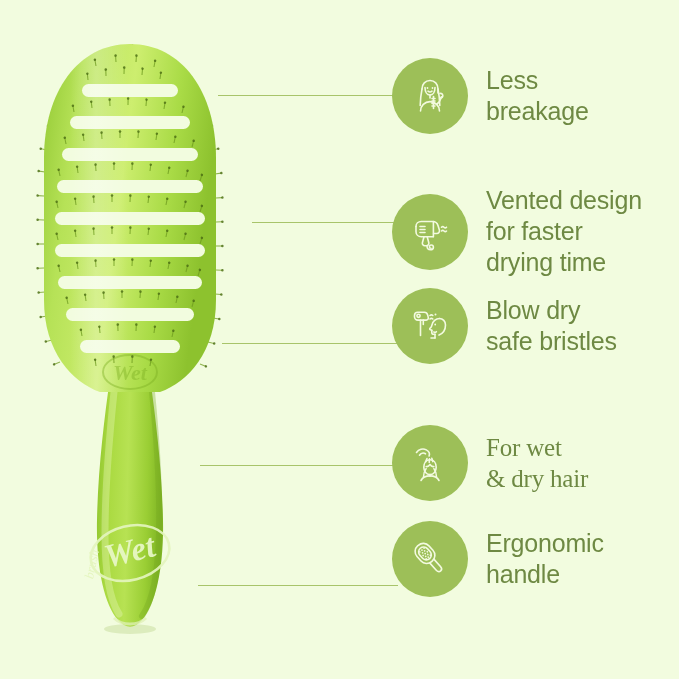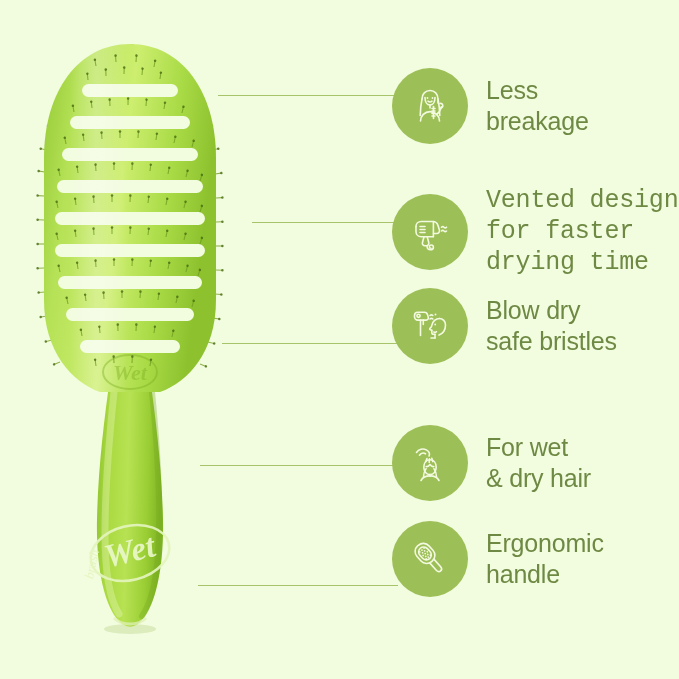--- a/index.html
+++ b/index.html
@@ -42,24 +42,24 @@
   .c5 { left: 198px; top: 585px; width: 200px; }
 
   
   .feature {
     position: absolute;
     left: 392px;
     display: flex;
     align-items: center;
     gap: 18px;
   }
-  .f1 { top: 68px;  }
-  .f2 { top: 185px; font-family: Liberation Mono, monospace; }
+  .f1 { top: 58px;  }
+  .f2 { top: 185px; }
   .f3 { top: 288px; }
-  .f4 { top: 425px; }
+  .f4 { top: 425px; font-family: Liberation Serif, serif; }
   .f5 { top: 521px; }
 
   .icon-badge {
     width: 76px;
     height: 76px;
     border-radius: 50%;
     background: #9DBF58;
     flex: 0 0 76px;
     display: flex;
     align-items: center;

